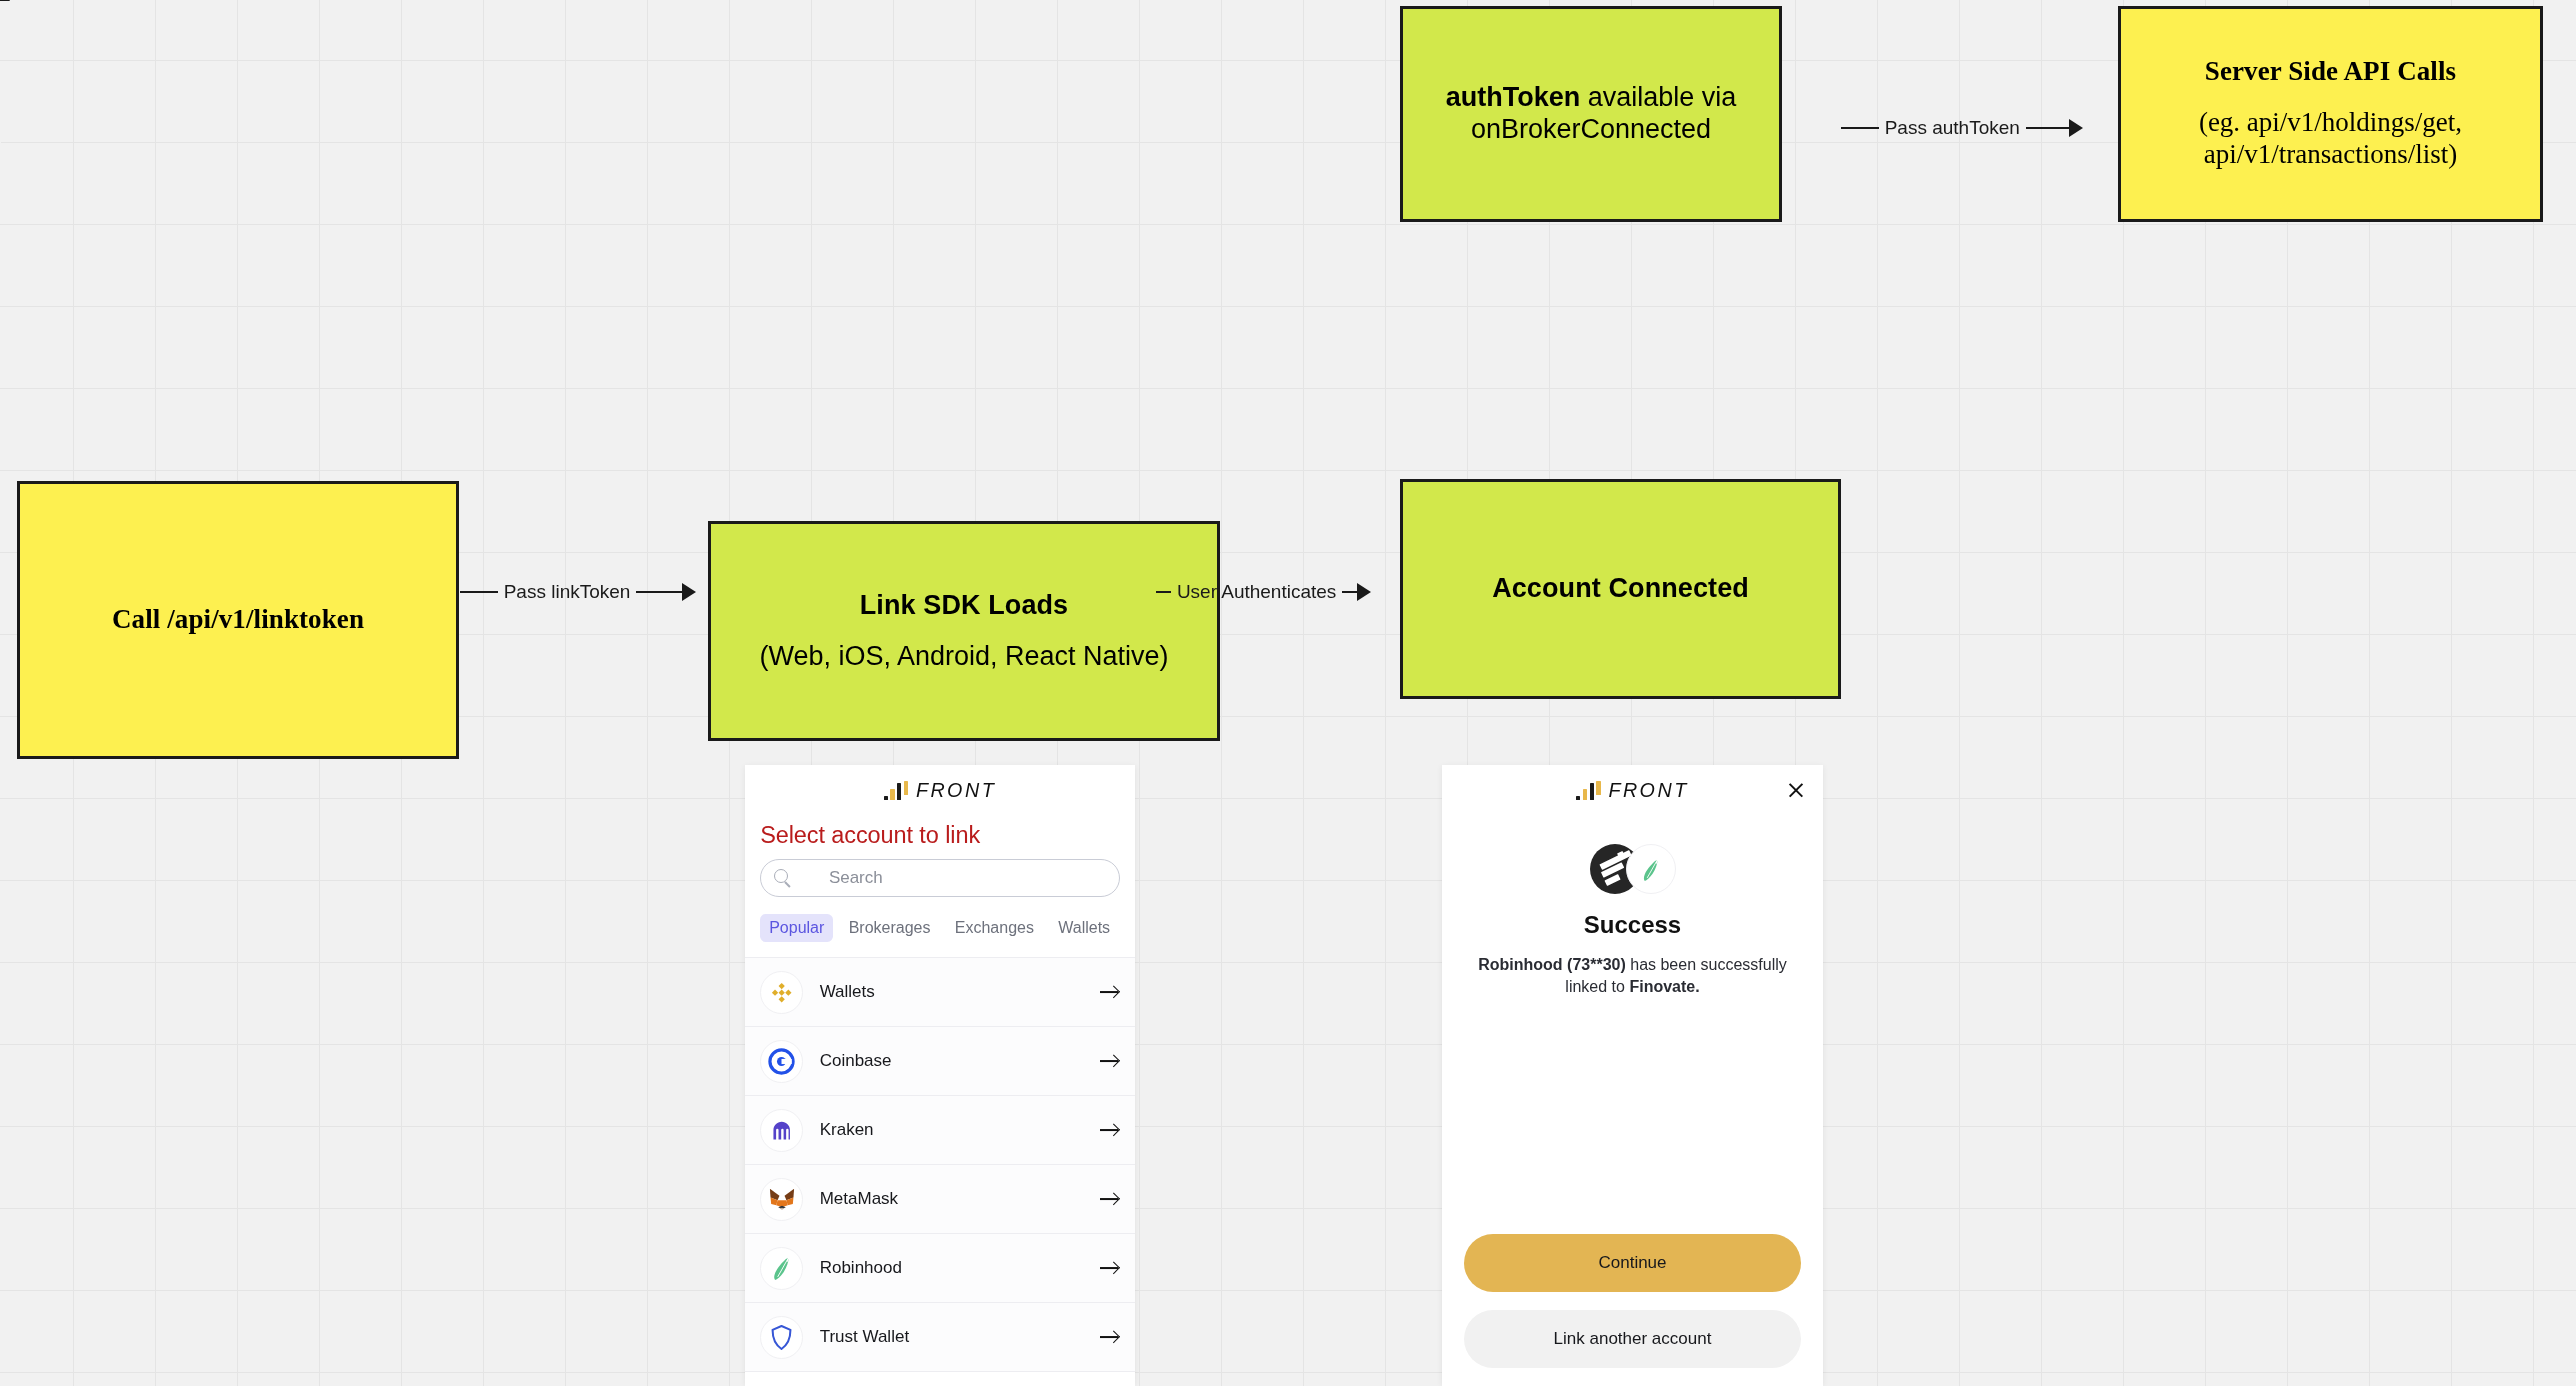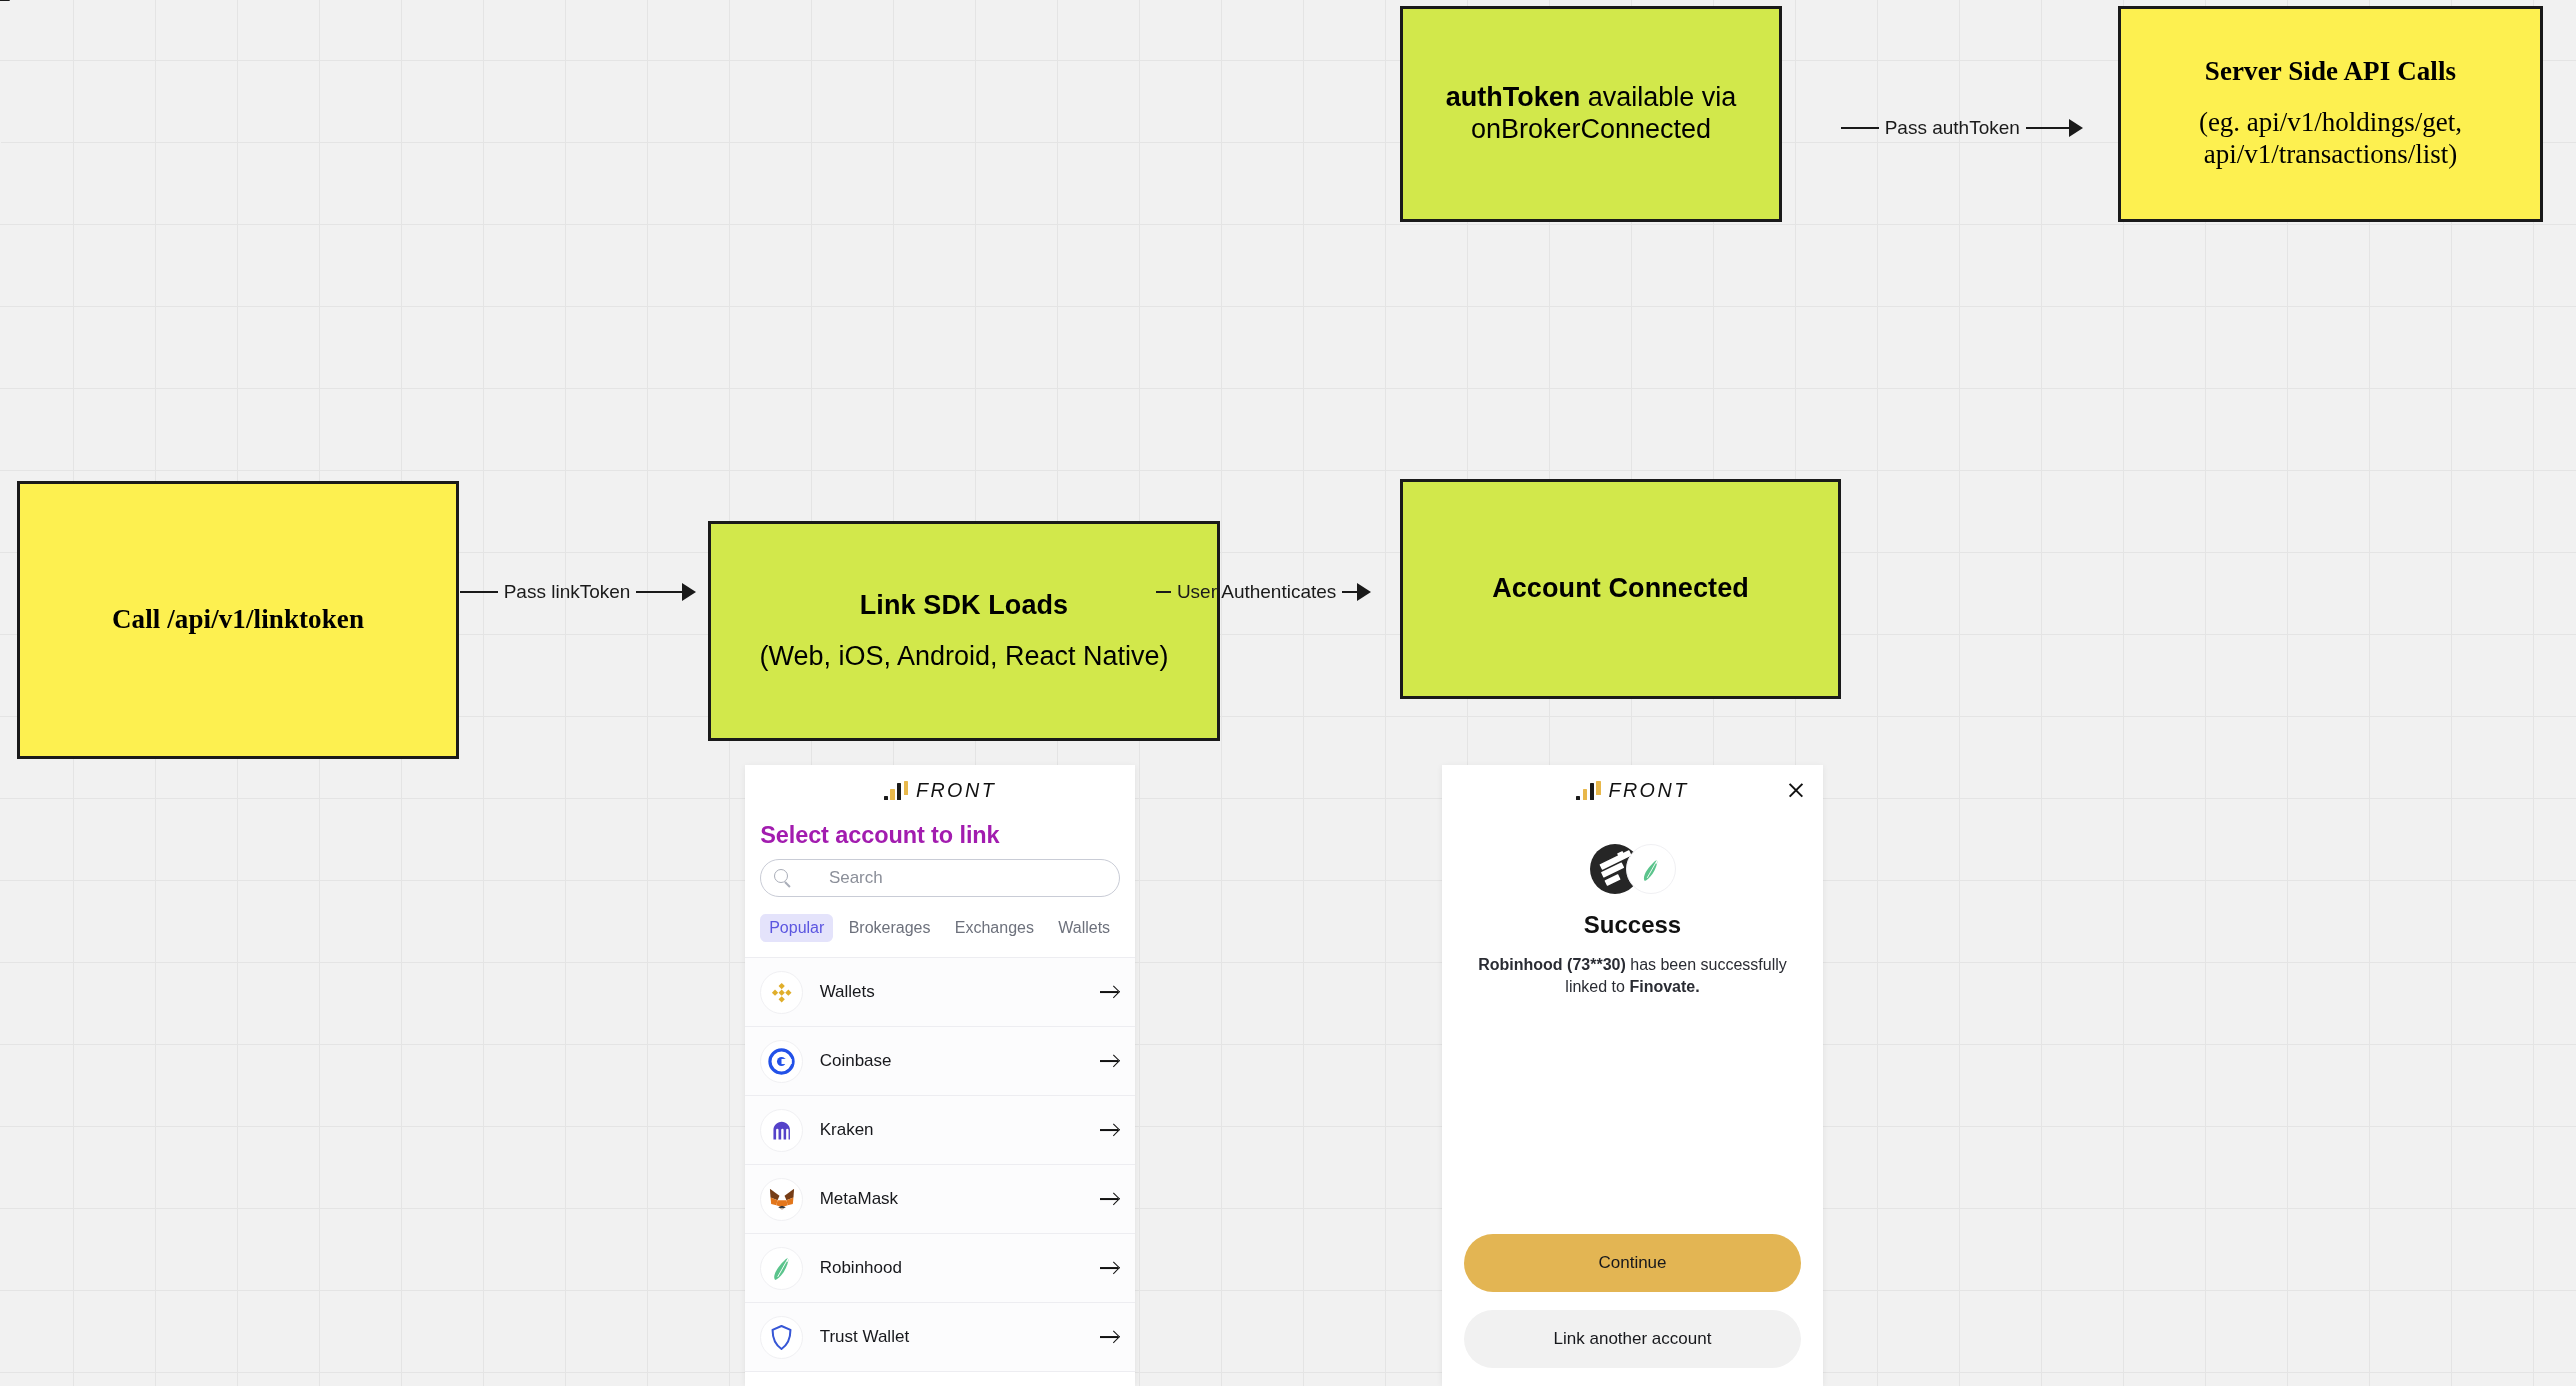--- a/index.html
+++ b/index.html
@@ -172,22 +172,22 @@
     position: absolute;
     left: 50%; top: 50%;
     width: 18px; height: 1.9px;
     background: #111;
   }
   .close-x::before { transform: translate(-50%,-50%) rotate(45deg); }
   .close-x::after  { transform: translate(-50%,-50%) rotate(-45deg); }
 
   .card-title {
     font-size: 23.5px;
-    font-weight: bold;
-    color: #a21caf;
+    font-weight: normal;
+    color: #b91c1c;
     padding: 6.3px 15.2px 0 15.2px;
     letter-spacing: -0.1px;
   }
 
   .search-wrap { padding: 10.2px 15.2px 0 15.2px; }
   .search-box {
     display: flex;
     align-items: center;
     gap: 9px;
     height: 38px;

